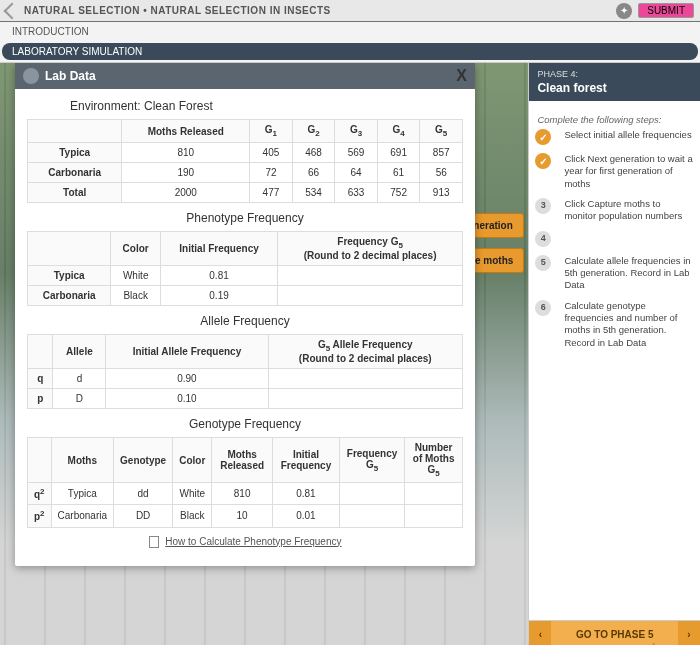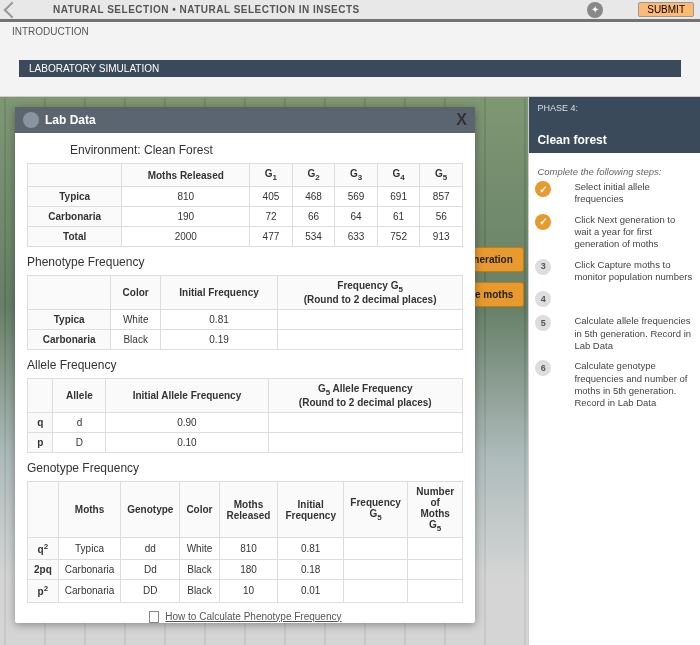--- a/index.html
+++ b/index.html
@@ -1,52 +1,52 @@
 <!DOCTYPE html>
 <html><head>
 <meta charset="utf-8">
 <style>
   * { box-sizing: border-box; margin: 0; padding: 0; }
   body { font-family: Arial, Helvetica, sans-serif; font-size: 11px; color: #333; background: #fff; width: 700px; height: 645px; overflow: hidden; position: relative; }
-  .topbar { display: flex; align-items: center; background: #e8e8e8; height: 22px; padding: 0 6px; font-size: 10px; color: #555; border-bottom: 3px solid #737373; gap: 29px; }
+  .topbar { display: flex; align-items: center; background: #e8e8e8; height: 22px; padding: 0 6px; font-size: 10px; color: #555; border-bottom: 1px solid #737373; }
   .topbar .back { width: 12px; height: 12px; border-left: 2px solid #999; border-bottom: 2px solid #999; transform: rotate(45deg); margin-right: 6px; }
   .topbar .title { flex: 1; font-weight: bold; letter-spacing: .5px;}
   .topbar .acc { width: 16px; height: 16px; border-radius: 50%; background: #888; color: #fff; display:flex; align-items:center; justify-content:center; margin-right:6px; font-size:10px;}
-  .topbar .submit { border: 1px solid #999; background: #fdba74; padding: 1px 8px; border-radius: 2px; font-size: 10px; }
+  .topbar .submit { border: 1px solid #999; background: #ec4899; padding: 1px 8px; border-radius: 2px; font-size: 10px; }
   .tabs { display: flex; background: #f3f3f3; border-bottom: 1px solid #ccc; flex-direction: column; }
   .tab { padding: 4px 12px; font-size: 10px; color: #555; cursor: pointer; }
-  .tab.active { background: #3a4a5a; color: #fff; border-radius: 0; margin: 19px; padding: 3px 10px; }
+  .tab.active { background: #3a4a5a; color: #fff; border-radius: 8px; margin: 2px; padding: 3px 10px; }
   .stage { display: flex; height: calc(100% - 44px); }
   .left { position: relative; width: 545px; background: linear-gradient(180deg,#5a7a4a 0%,#3a5a3a 35%,#9aa 60%,#ccc 80%); overflow: hidden; }
   .bg-trees { position: absolute; inset:0; background: repeating-linear-gradient(90deg,#eee 0 4px,#bbb 4px 6px,#eee 6px 40px); opacity:.25;}
-  .panel { position: absolute; top: 10px; left: 15px; width: 460px; background: #fff; box-shadow: 0 2px 8px rgba(0,0,0,.35); border-radius: 2px; }
+  .panel { position: absolute; top: 0; left: 15px; width: 460px; background: #fff; box-shadow: 0 2px 8px rgba(0,0,0,.35); border-radius: 2px; }
   .panel-head { display: flex; align-items: center; background: #5a6570; color: #fff; padding: 4px 8px; font-weight: bold; font-size: 12px; }
   .panel-head .hicon { width:16px; height:16px; background:#8a949e; border-radius:50%; margin-right:6px;}
   .panel-head .close { margin-left: auto; font-size: 16px; cursor: pointer; color:#333; background:#fff0; font-weight:bold;}
   .panel-body { padding: 10px 12px; max-height: 490px; overflow: auto; font-size: 10.5px; }
-  .section-title { font-size: 12px; margin: 8px 0 6px; font-weight: normal; color:#333;}
+  .section-title { font-size: 12px; margin: 8px 0 6px; font-weight: normal; color:#333;text-align:center;}
   .env-title { font-size: 12px; margin-bottom: 6px; margin-left: 43px; }
   table { border-collapse: collapse; width: 100%; font-size: 10px; }
   th, td { border: 1px solid #ddd; padding: 4px 6px; text-align: center; }
   th { background: #fafafa; font-weight: bold; }
   td.rowhead, th.rowhead { font-weight: bold; background:#fafafa;}
   sub { font-size: 8px; }
   sup { font-size: 8px; }
   .howto { text-align:center; padding:8px 0; font-size:10px;}
   .howto a { color:#555; text-decoration: underline;}
   .howto .noteicon{display:inline-block;width:10px;height:12px;border:1px solid #888;margin-right:4px;vertical-align:middle;position:relative;}
   .sim-btns { position:absolute; top:150px; right:4px; display:flex; flex-direction:column; gap:10px;}
   .sim-btn { background:#e89a2e; color:#222; font-size:10px; font-weight:bold; padding:6px 10px; border-radius:3px; border:1px solid #c57a10;}
   .right { width: 177px; background: #fff; border-left: 1px solid #ccc; display:flex; flex-direction:column;}
   .phase-head { background:#3a4a5a; color:#fff; padding:6px 8px; font-size:10px;}
   .phase-head .pnum{font-size:9px; opacity:.8;}
-  .phase-head .pname{font-size:12px; font-weight:bold; margin-top:20px;}
+  .phase-head .pname{font-size:12px; font-weight:bold; margin-top:2px;}
   .steps-title { font-style: italic; font-size:9.5px; color:#666; padding:13px 8px 4px;}
   .steps { padding: 0 6px; flex:1; overflow:auto;}
-  .step { display:flex; gap:23px; margin-bottom:8px; font-size:9.5px; color:#444; line-height:1.3;}
+  .step { display:flex; gap:13px; margin-bottom:8px; font-size:9.5px; color:#444; line-height:1.3;}
   .badge { flex:0 0 16px; width:16px; height:16px; border-radius:50%; display:flex; align-items:center; justify-content:center; font-size:9px; font-weight:bold; color:#fff;}
   .badge.done{background:#e79a2e;}
   .badge.done::before{content:"✓"; color:#fff; font-size:10px;}
   .badge.num{background:#ddd; color:#555;}
   .phase-nav { border-top:1px solid #ccc;}
   .go5 { display:flex; align-items:center; justify-content:center; background:#f3ae4e; height:26px; font-weight:bold; font-size:10px; color:#5a3a00; position:relative;}
   .go5 .arrow{position:absolute; top:0; width:22px; height:26px; display:flex; align-items:center; justify-content:center; background:#e79a2e;}
   .go5 .arrow.l{left:0;} .go5 .arrow.r{right:0;}
   .slider-row{display:flex; align-items:center; gap:6px; padding:4px 6px; font-size:8px; color:#666;}
   .slider{flex:1; height:3px; background:#ccc; position:relative; border-radius:2px;}
@@ -193,30 +193,20 @@
                 <td class="rowhead"><span>q</span><sup>2</sup></td>
                 <td>Typica</td>
                 <td>dd</td>
                 <td>White</td>
                 <td>810</td>
                 <td>0.81</td>
                 <td></td>
                 <td></td>
               </tr>
           <tr>
-                <td class="rowhead">2pq</td>
-                <td>Carbonaria</td>
-                <td>Dd</td>
-                <td>Black</td>
-                <td>180</td>
-                <td>0.18</td>
-                <td></td>
-                <td></td>
-              </tr>
-          <tr>
                 <td class="rowhead"><span>p</span><sup>2</sup></td>
                 <td>Carbonaria</td>
                 <td>DD</td>
                 <td>Black</td>
                 <td>10</td>
                 <td>0.01</td>
                 <td></td>
                 <td></td>
               </tr>
         </tbody>

